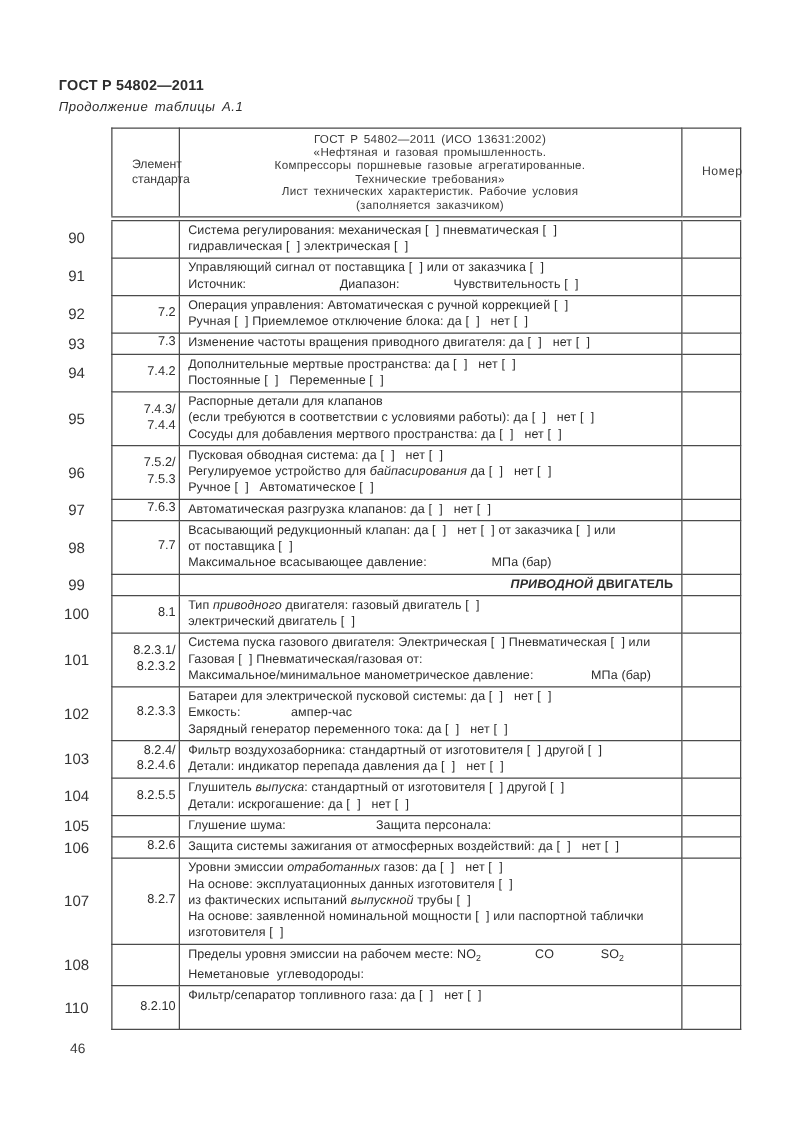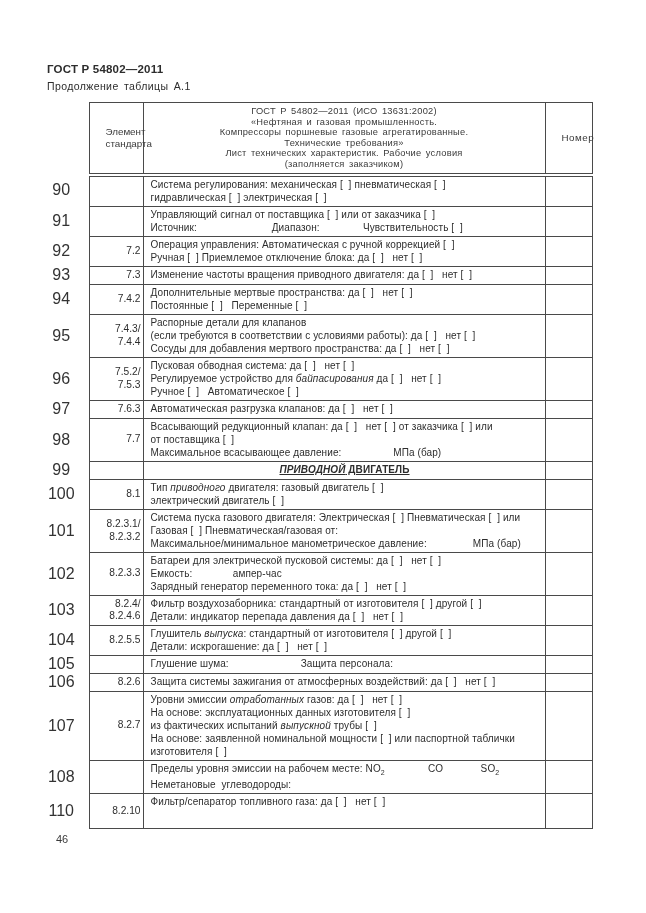--- a/index.html
+++ b/index.html
@@ -19,20 +19,21 @@
     top: 63px;
     font-size: 11.5px;
     font-weight: bold;
     letter-spacing: 0.2px;
   }
   .continuation {
     position: absolute;
     left: 47px;
     top: 80px;
     font-size: 10.5px;
+    font-style: italic;
     letter-spacing: 0.4px;
     word-spacing: 2px;
   }
   table.spec-table {
     position: absolute;
     left: 40px;
     top: 102px;
     border-collapse: collapse;
     table-layout: fixed;
     width: 552px;
@@ -57,21 +58,21 @@
     color: #3a3a3a;
   }
   th.head-elem { font-size: 9.8px; line-height: 12px; }
   th.head-main { font-size: 9.3px; line-height: 10.6px; letter-spacing: 0.25px; word-spacing: 1.5px; height: 62px; }
   th.head-num  { font-size: 9.8px; letter-spacing: 0.5px; }
 
   td.row-num-cell {
     border: none;
     text-align: center;
     vertical-align: middle;
-    font-size: 16px;
+    font-size: 12px;
     color: #333;
     padding: 0 6px 0 0;
   }
   td.elem-cell {
     border: 1px solid #4a4a4a;
     text-align: right;
     vertical-align: middle;
     white-space: pre-line;
     font-size: 10.2px;
     line-height: 12.5px;
@@ -84,21 +85,21 @@
     margin-top: 29px;
   }
   td.number-value-cell {
     border: 1px solid #4a4a4a;
   }
   .content-cell .line {
     white-space: pre-wrap;
     line-height: 13px;
     letter-spacing: 0.1px;
   }
-  td.content-cell.center { text-align: center; text-decoration: underline; }
+  td.content-cell.center { text-align: right; }
   td.content-cell.tall { vertical-align: top; height: 31px; }
   .st-i  { font-style: italic; }
   .st-b  { font-weight: bold; }
   .st-bi { font-weight: bold; font-style: italic; }
   .st-sub { font-size: 7px; vertical-align: -2.5px; }
   .page-number {
     position: absolute;
     left: 56px;
     top: 833px;
     font-size: 11px;

